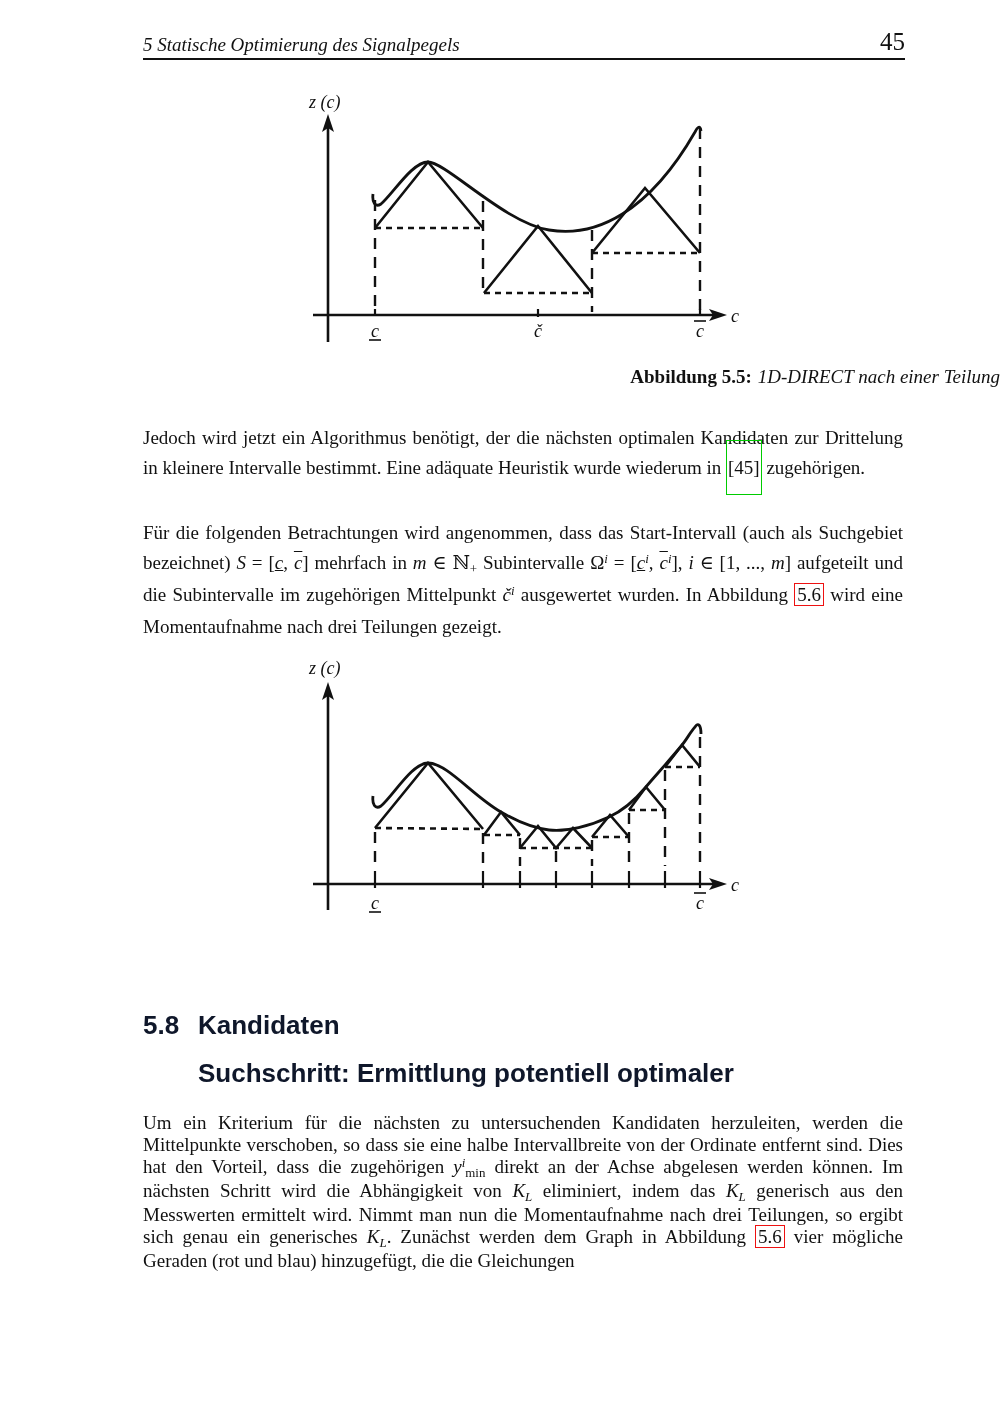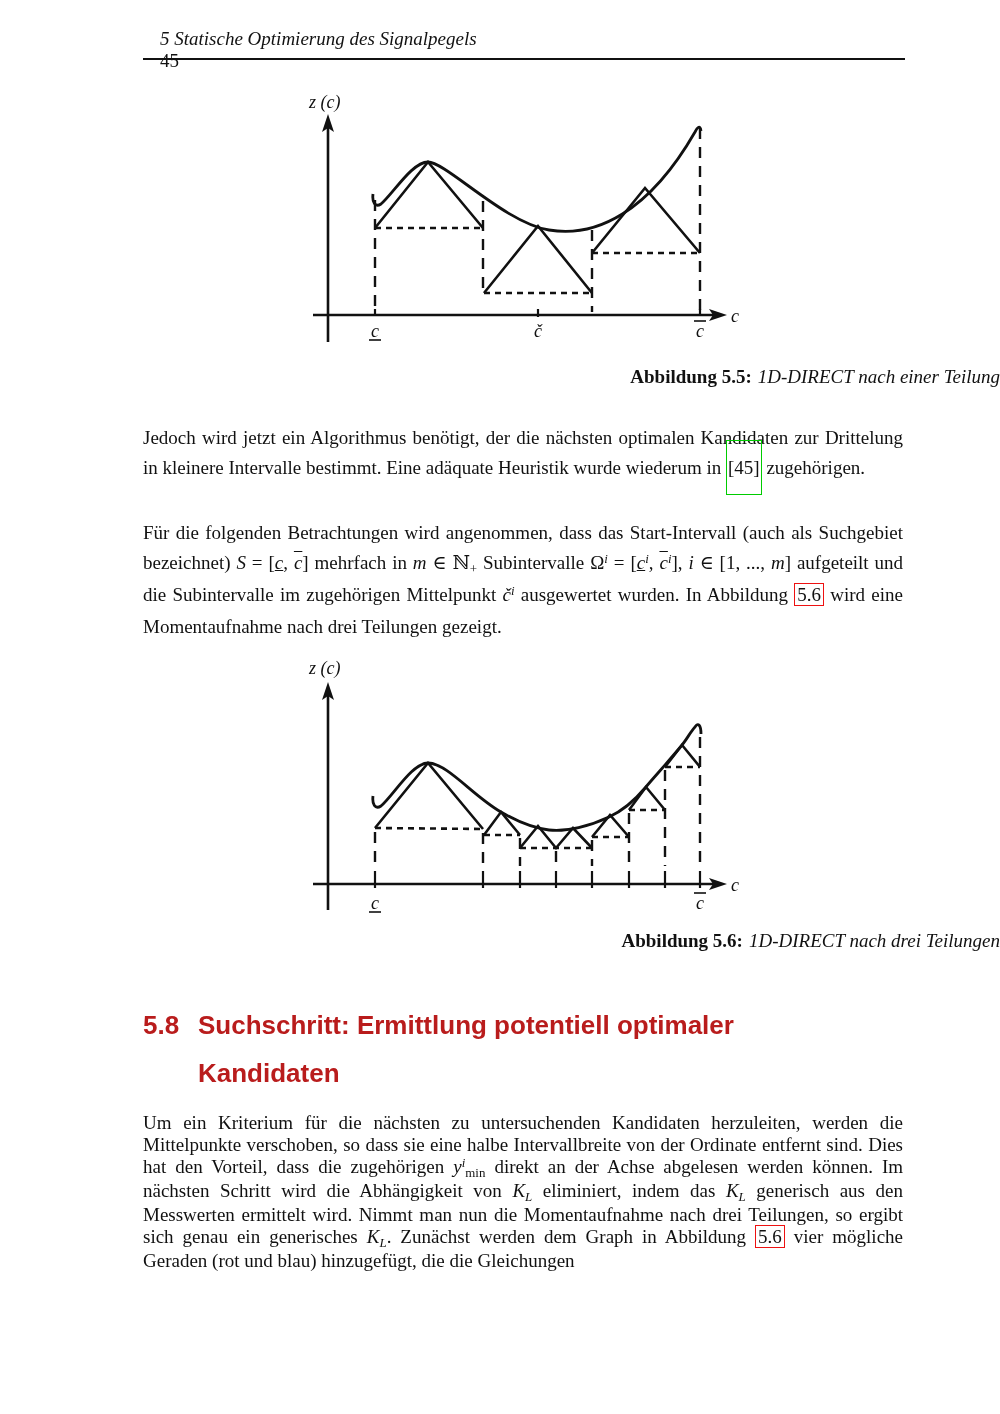--- a/index.html
+++ b/index.html
@@ -2,23 +2,23 @@
 <html><head>
 <meta charset="utf-8">
 <style>
   html,body{margin:0;padding:0;background:#e8e8e8;}
   .page{
     position:relative;width:1000px;height:1414px;background:#ffffff;
     margin:0 auto;font-family:"Liberation Serif","DejaVu Serif",serif;color:#111;
     overflow:hidden;
   }
   
-  .header-row{position:absolute;left:160px;top:28px;width:762px;display:flex;justify-content:space-between;align-items:flex-start;flex-direction:column;}
+  .header-row{position:absolute;left:143px;top:28px;width:762px;display:flex;justify-content:space-between;align-items:flex-end;}
   .header-chapter{font-style:italic;font-size:19px;}
-  .header-page{font-size:19px;}
+  .header-page{font-size:25px;}
   .header-rule{position:absolute;left:143px;top:58px;width:762px;height:2px;background:#111;}
   
   .fig{position:absolute;left:297px;}
   .fig1{top:88px;}
   .fig2{top:650px;}
   svg text{font-family:"Liberation Serif","DejaVu Serif",serif;}
   .caption{position:absolute;left:0;width:1000px;text-align:right;font-size:19px;}
   .caption1{top:366px;}
   .caption2{top:930px;}
   .cap-label{font-weight:bold;margin-right:6px;}
@@ -32,21 +32,21 @@
   .i{font-style:italic;}
   .sup{font-size:68%;position:relative;top:-0.45em;}
   .sub{font-size:68%;position:relative;top:0.28em;}
   .ul{text-decoration:underline;}
   .ol{text-decoration:overline;}
   .cite{border:1.6px solid #00cc00;padding:16px 1px;}
   .ref{border:1.6px solid #ee1111;padding:0 2px;}
   
   .section-heading{
     position:absolute;left:143px;top:1001px;display:flex;
-    font-family:"Liberation Sans","DejaVu Sans",sans-serif;font-weight:bold;font-size:26px;color:#b91c1c;
+    font-family:"Liberation Sans","DejaVu Sans",sans-serif;font-weight:bold;font-size:26px;color:#0f172a;
   }
   .sec-num{width:55px;flex:0 0 55px;line-height:48px;}
   .sec-line{display:block;line-height:48px;}
 </style>
 </head>
 <body>
 
 <div class="page">
 
   <div class="header-row">
@@ -152,27 +152,24 @@
       <polygon points="31,32 25,50 31,46 37,50" fill="#111"></polygon>
       <polygon points="430,234 412,228 416,234 412,240" fill="#111"></polygon>
 
       <text x="12" y="24" font-size="18" font-style="italic" fill="#111">z (c)</text>
       <text x="434" y="241" font-size="18" font-style="italic" fill="#111">c</text>
       <text x="78" y="259" font-size="18" font-style="italic" text-anchor="middle" fill="#111">c</text>
       <text x="403" y="259" font-size="18" font-style="italic" text-anchor="middle" fill="#111">c</text>
     </svg>
   </div>
 
-  <div class="caption caption2">
-    <span class="cap-label">Abbildung 5.6:</span><span class="cap-text">1D-DIRECT nach drei Teilungen</span>
-  </div>
 
   <div class="section-heading">
     <span class="sec-num">5.8</span>
     <span class="sec-lines">
+      <span class="sec-line">Kandidaten</span>
       <span class="sec-line">Suchschritt: Ermittlung potentiell optimaler</span>
-      <span class="sec-line">Kandidaten</span>
     </span>
   </div>
 
   <div class="para p3"><span class="run">Um ein Kriterium für die nächsten zu untersuchenden Kandidaten herzuleiten, werden die Mittelpunkte verschoben, so dass sie eine halbe Intervallbreite von der Ordinate entfernt sind. Dies hat den Vorteil, dass die zugehörigen </span><span class="run i">y</span><span class="run sup i">i</span><span class="run sub">min</span><span class="run"> direkt an der Achse abgelesen werden können. Im nächsten Schritt wird die Abhängigkeit von </span><span class="run i">K</span><span class="run sub i">L</span><span class="run"> eliminiert, indem das </span><span class="run i">K</span><span class="run sub i">L</span><span class="run"> generisch aus den Messwerten ermittelt wird. Nimmt man nun die Momentaufnahme nach drei Teilungen, so ergibt sich genau ein generisches </span><span class="run i">K</span><span class="run sub i">L</span><span class="run">. Zunächst werden dem Graph in Abbildung </span><span class="run ref">5.6</span><span class="run"> vier mögliche Geraden (rot und blau) hinzugefügt, die die Gleichungen</span></div>
 
 </div>
 
 </body></html>

